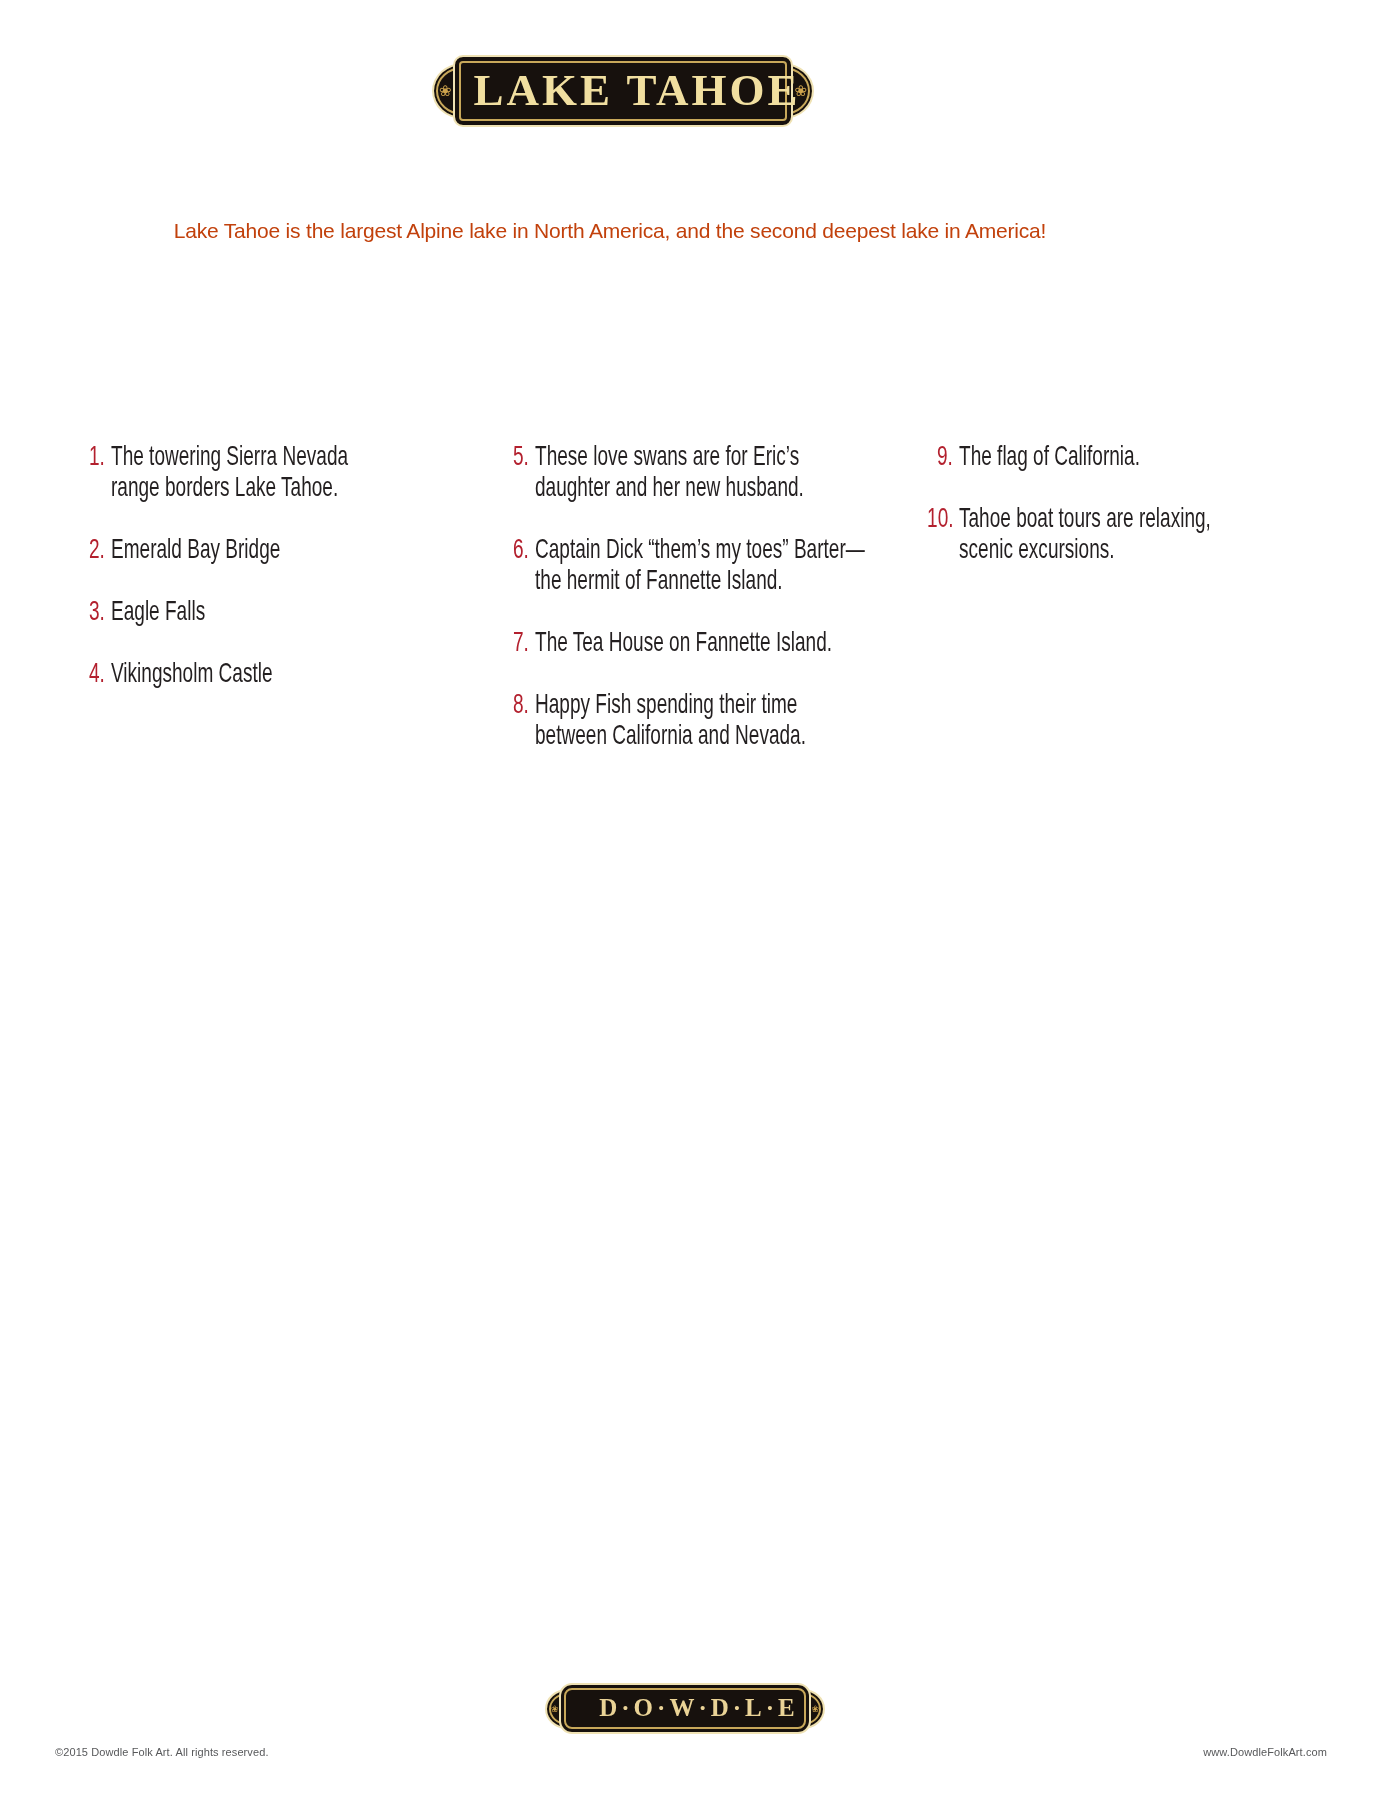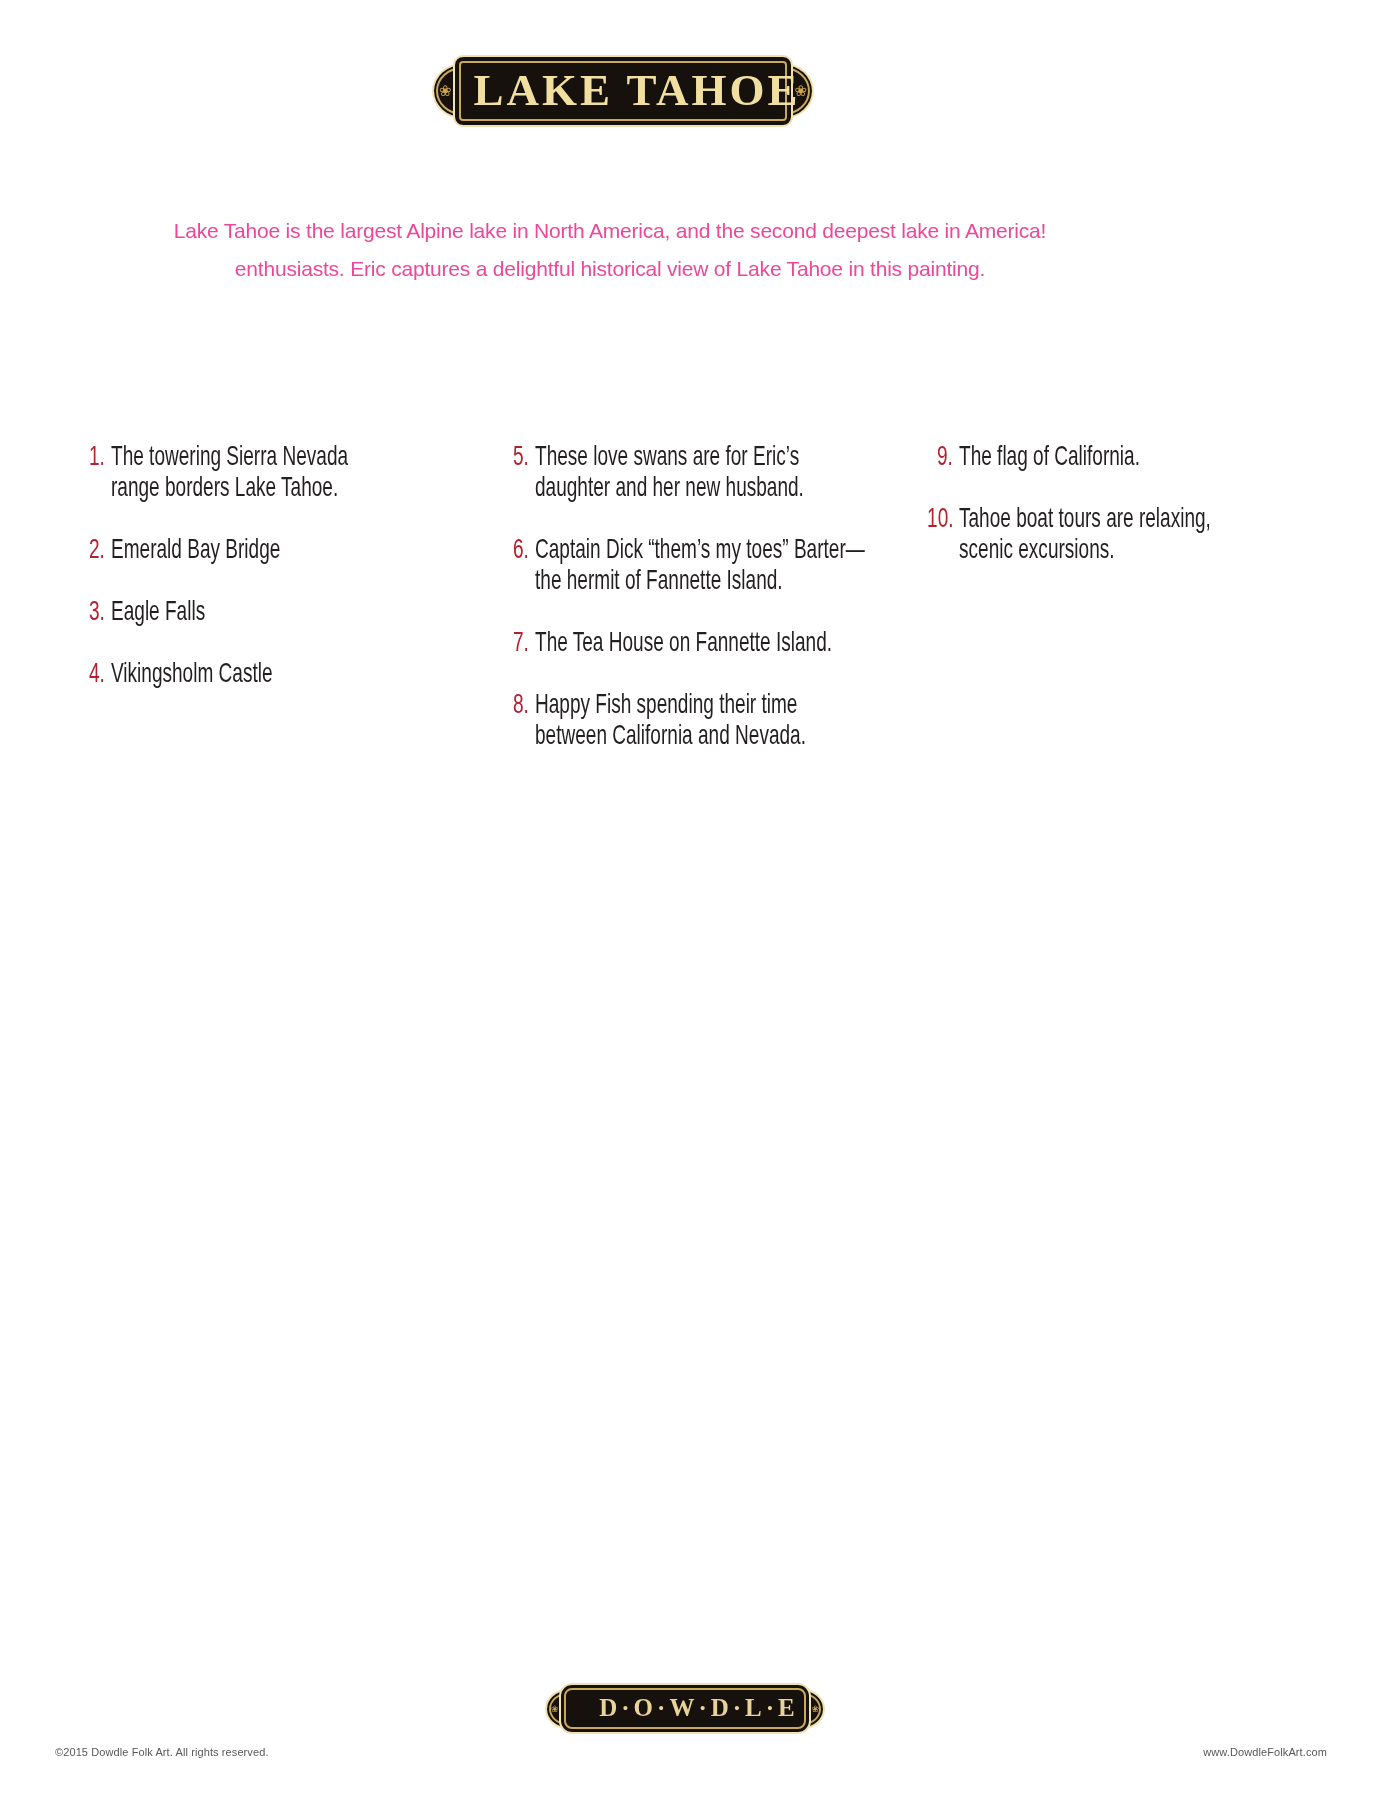--- a/index.html
+++ b/index.html
@@ -52,21 +52,21 @@
     font-family:"Liberation Serif", serif; font-weight:bold;
     font-size:25px; letter-spacing:4px; color:#ead396;
     white-space:nowrap; padding-bottom:1px;
   }
 
   
   .intro {
     position:absolute; left:60px; top:212px; width:1100px;
     text-align:center;
     font-size:21px; line-height:38px; letter-spacing:-0.2px;
-    color:#ec4899;
+    color:#c2410c;
   }
   .intro .it { font-style:italic; }
 
   
   .legend { position:absolute; left:64px; top:440px; width:1300px; display:flex; }
   .legend .col { flex:0 0 424px; width:424px; }
   .legend-item { display:flex; margin-bottom:31px; }
   .legend-item .num {
     flex:0 0 38px; width:38px; text-align:right; padding-right:9px;
     font-size:28px; line-height:31px; color:#b3202e;
@@ -100,21 +100,20 @@
     <div class="bump right">
       <span class="fan">❀</span>
     </div>
     <div class="bar">
       <span class="title-text">LAKE TAHOE</span>
     </div>
   </div>
 
   <div class="intro">
     <div><span>Lake Tahoe is the largest Alpine lake in North America, and the second deepest lake in America!</span></div>
-    <div><span>enthusiasts. Eric captures a delightful historical view of Lake Tahoe in this painting.</span></div>
   </div>
 
   <div class="legend">
 
     <div class="col">
       <div class="legend-item">
         <span class="num">1.</span>
         <span class="txt">The towering Sierra Nevada
 range borders Lake Tahoe.</span>
       </div>

